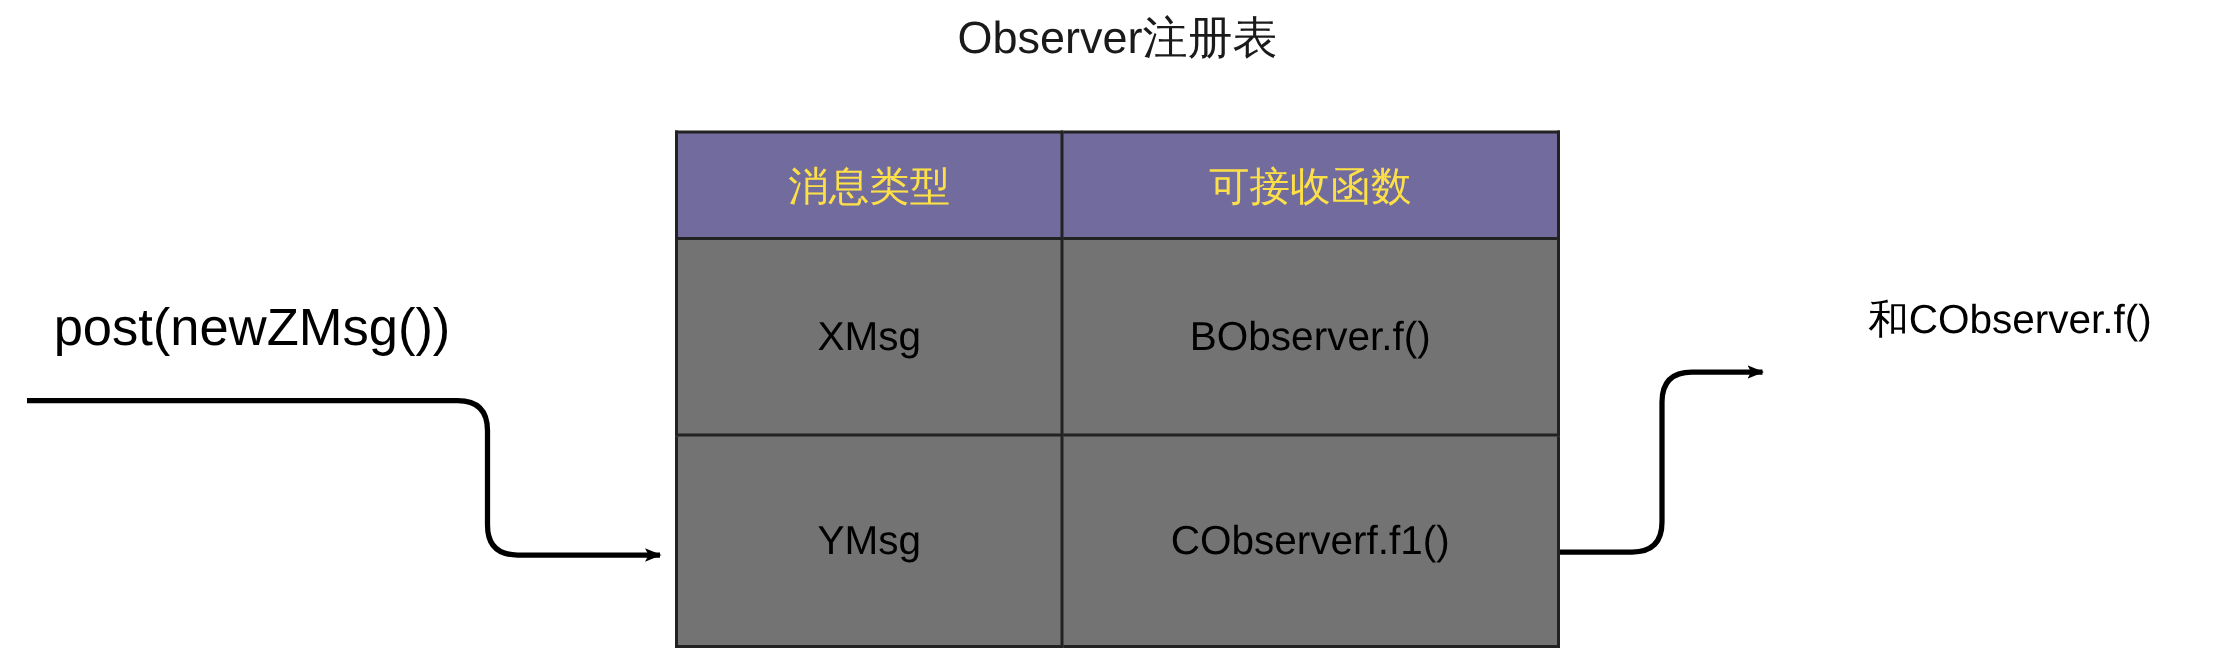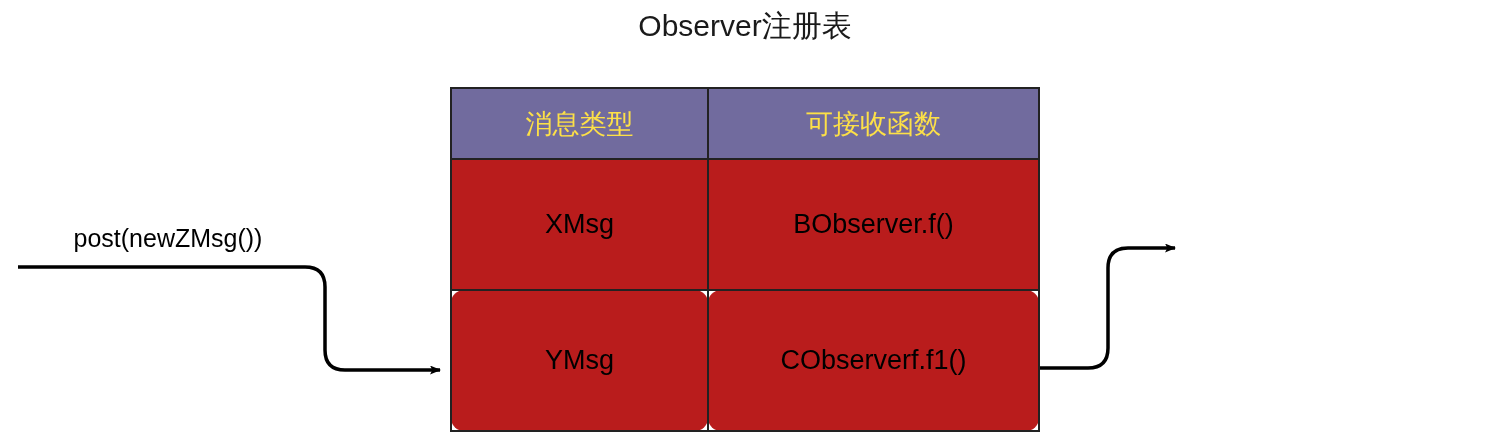--- a/index.html
+++ b/index.html
@@ -51,43 +51,43 @@
   #registry-table col.col-type { width: 257px; }
   #registry-table col.col-fn   { width: 331px; }
 
   .hdr-cell {
     background: #716B9E;
     color: #fde047;
     font-size: 27px;
     height: 69px;
   }
   .body-cell {
-    background: #b91c1c;
+    background: #737373;
     font-size: 27px;
     color: #000000;
   }
   tr.row-normal td { height: 69px; }
-  tr.row-normal.row-2 td { height: 74px; border-radius: 13px; }
+  tr.row-normal.row-2 td { height: 74px; }
   tr.row-highlight td {
     background: #E2CFE6;
     height: 126px;
   }
   .fn-lines span {
     display: block;
     line-height: 36px;
   }
 
   
   #post-label {
     position: absolute;
     left: 18px;
-    top: 220px;
+    top: 201px;
     width: 300px;
     text-align: center;
-    font-size: 25px;
+    font-size: 35px;
     line-height: 36px;
     white-space: nowrap;
   }
   #result-label {
     position: absolute;
     left: 1196px;
     top: 196px;
     width: 288px;
     text-align: center;
     font-size: 27px;
@@ -141,15 +141,16 @@
         <td class="body-cell">BObserver.f()</td>
       </tr>
       <tr class="row-normal row-2">
         <td class="body-cell">YMsg</td>
         <td class="body-cell">CObserverf.f1()</td>
       </tr>
     </tbody>
   </table>
 
   <div id="result-label">
+    <span>和CObserver.f()</span>
   </div>
 
 </div>
 
 </body></html>

